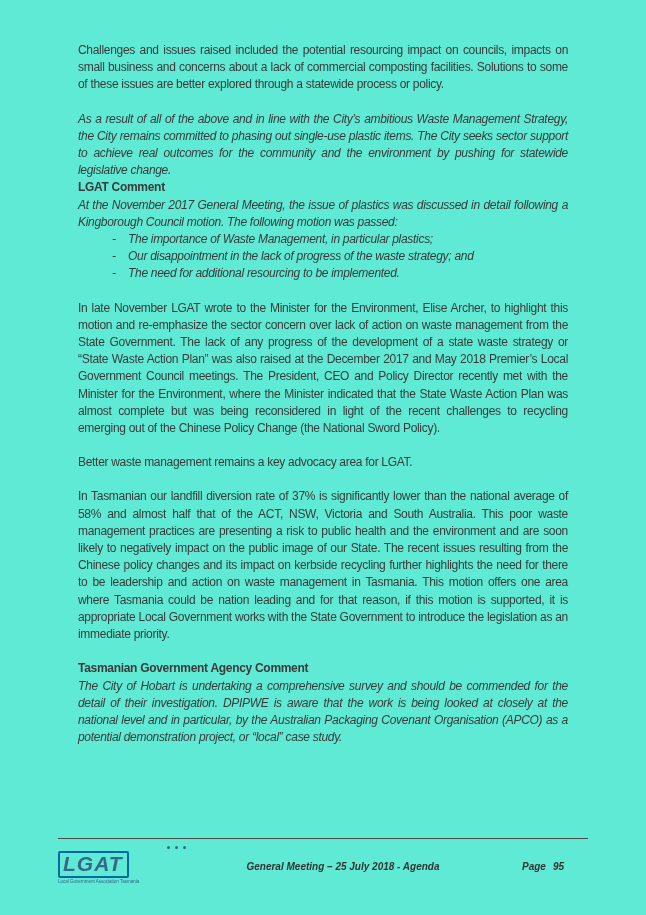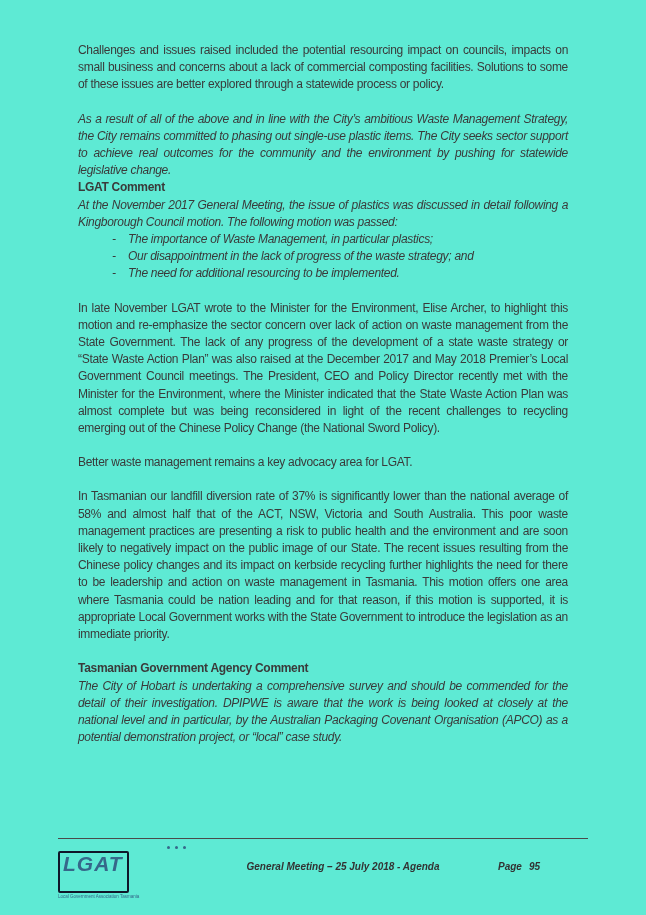--- a/index.html
+++ b/index.html
@@ -55,23 +55,23 @@
     position:relative;
     color:#36688a;
   }
   .logo-mark{
     display:inline-block;
     font-weight:bold;
     font-style:italic;
     font-size:21px;
     line-height:22px;
     letter-spacing:1px;
-    border:2px solid #0f172a;
+    border:2px solid #0369a1;
     border-radius:2px;
-    padding:0 4px 16px 3px;
+    padding:0 4px 1px 3px;
     position:relative;
   }
   .logo-sparks{
     position:absolute;
     top:-5px;right:2px;
     display:flex;gap:5px;
   }
   .logo-sparks i{
     display:block;width:3px;height:3px;border-radius:50%;
     background:#36688a;
@@ -90,21 +90,21 @@
     font-weight:bold;
     font-style:italic;
     font-size:10px;
     line-height:13px;
     margin-top:9px;
     color:#333333;
     letter-spacing:0;
   }
   .footer-page{
     flex:0 0 90px;
-    text-align:left;
+    text-align:center;
     font-weight:bold;
     font-style:italic;
     font-size:10px;
     line-height:13px;
     margin-top:9px;
     color:#333333;
     letter-spacing:0;
   }
   .footer-page .num{margin-left:7px;}
 </style>

